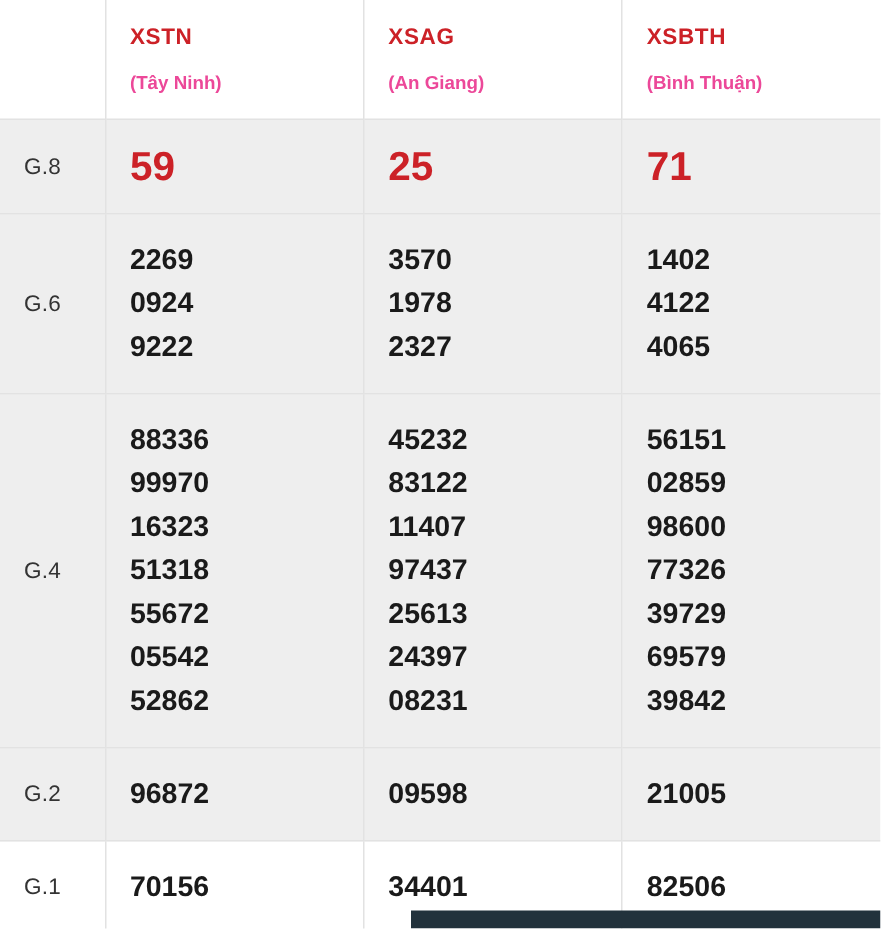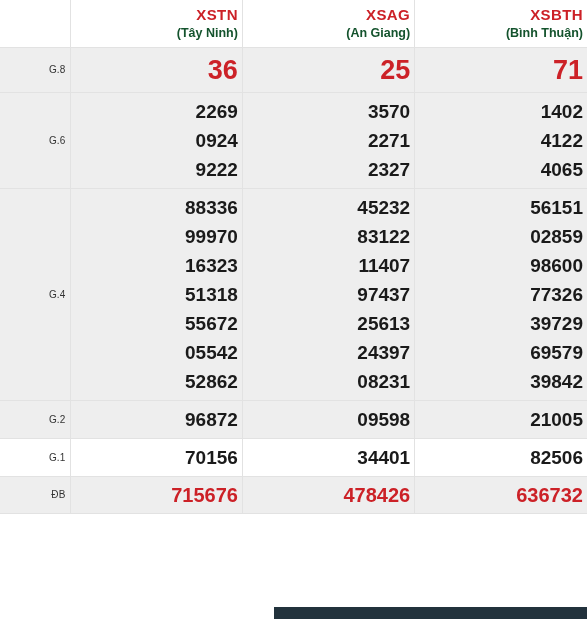--- a/index.html
+++ b/index.html
@@ -20,54 +20,54 @@
     border-collapse: collapse;
     table-layout: fixed;
   }
 
   #lottery-table col.c-label { width: 70px; }
   #lottery-table col.c-prov  { width: 172px; }
 
   #lottery-table td,
   #lottery-table th {
     border: 1px solid #e2e2e2;
-    text-align: right;
+    text-align: left;
     vertical-align: middle;
-    padding: 4px;
+    padding: 16px;
   }
   #lottery-table tr > *:first-child { border-left: none; }
   #lottery-table tr > *:last-child  { border-right: none; }
   #lottery-table tr:first-child > * { border-top: none; }
 
   
   .head-row { height: 47px; background: #ffffff; }
   .prov-code {
     display: block;
     color: #cc2127;
     font-weight: bold;
     font-size: 15px;
     letter-spacing: 0.4px;
     line-height: 18px;
   }
   .prov-name {
     display: block;
-    color: #14532d;
+    color: #ec4899;
     font-size: 12.5px;
     line-height: 16px;
-    margin-top: 1px;
+    margin-top: 13px;
   }
 
   
   .row-shaded > td { background: #eeeeee; }
   .row-plain  > td { background: #ffffff; }
 
   
   .prize-label {
     color: #333333;
-    font-size: 10px;
+    font-size: 15px;
     letter-spacing: 0.2px;
   }
 
   
   .nums {
     color: #1a1a1a;
     font-weight: bold;
     font-size: 19px;
     line-height: 29px;
   }
@@ -128,39 +128,39 @@
       <th>
         <span class="prov-code">XSBTH</span>
         <span class="prov-name">(Bình Thuận)</span>
       </th>
     </tr>
   </thead>
   <tbody id="table-body">
       <tr class="row-shaded h-g8 g8">
         <td class="prize-label">G.8</td>
         <td class="nums">
-          <span>36</span>
+          <span>59</span>
         </td>
         <td class="nums">
           <span>25</span>
         </td>
         <td class="nums">
           <span>71</span>
         </td>
       </tr>
       <tr class="row-shaded h-g6 ">
         <td class="prize-label">G.6</td>
         <td class="nums">
           <span>2269</span>
           <span>0924</span>
           <span>9222</span>
         </td>
         <td class="nums">
           <span>3570</span>
-          <span>2271</span>
+          <span>1978</span>
           <span>2327</span>
         </td>
         <td class="nums">
           <span>1402</span>
           <span>4122</span>
           <span>4065</span>
         </td>
       </tr>
       <tr class="row-shaded h-g4 ">
         <td class="prize-label">G.4</td>

